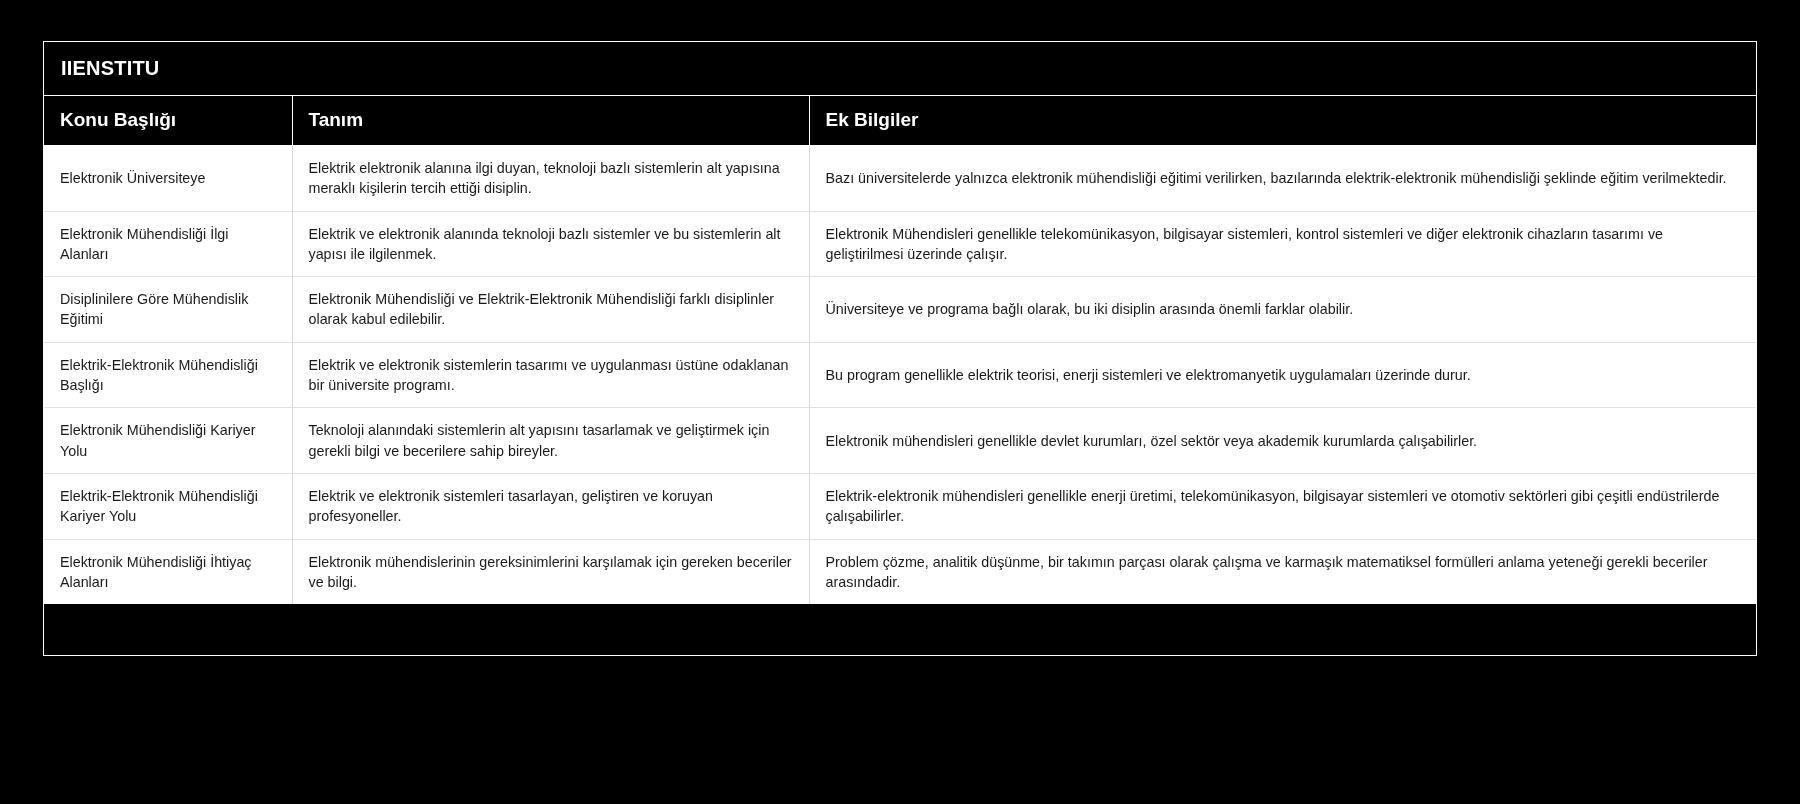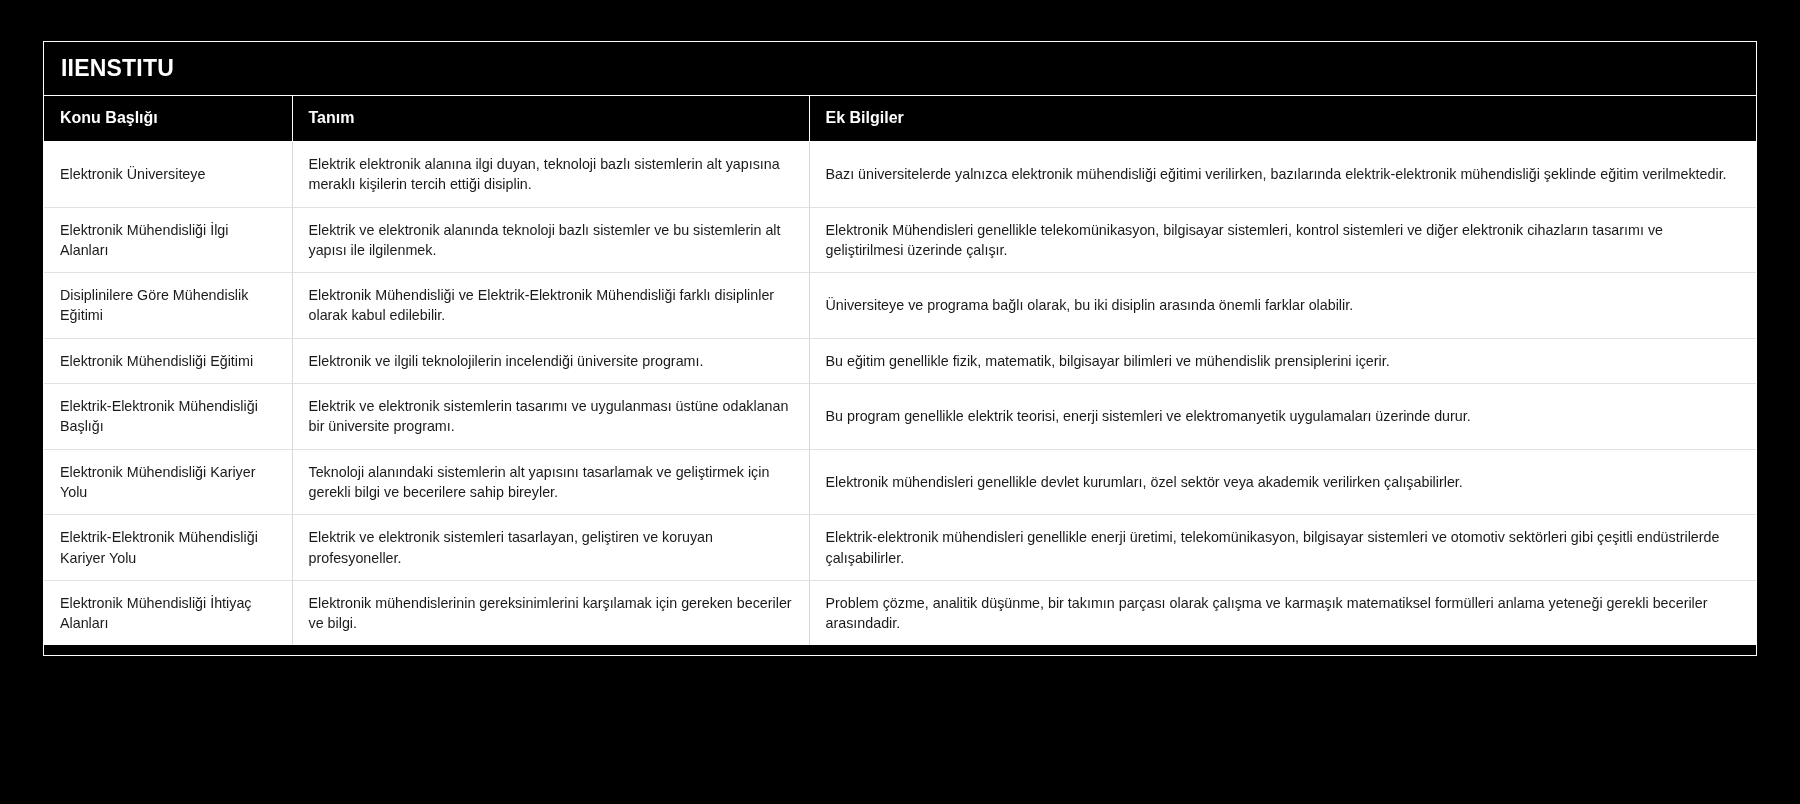--- a/index.html
+++ b/index.html
@@ -38,35 +38,35 @@
     height: 54px;
     background: #000000;
     display: flex;
     align-items: center;
     padding-left: 17px;
     box-sizing: border-box;
     border-bottom: 1px solid #ffffff;
   }
   .brand-title {
     color: #ffffff;
-    font-size: 23px;
+    font-size: 20px;
     font-weight: bold;
     letter-spacing: 0.2px;
   }
 
   table.data-table {
     width: 100%;
     border-collapse: collapse;
     table-layout: fixed;
   }
 
   table.data-table thead th {
     background: #000000;
     color: #ffffff;
-    font-size: 16px;
+    font-size: 19px;
     font-weight: bold;
     text-align: left;
     padding: 13px 16px 14px 16px;
     border-right: 1px solid #ffffff;
     box-sizing: border-box;
     vertical-align: middle;
   }
   table.data-table thead th:last-child {
     border-right: none;
   }
@@ -130,33 +130,28 @@
           <td>Elektronik Mühendisliği İlgi Alanları</td>
           <td>Elektrik ve elektronik alanında teknoloji bazlı sistemler ve bu sistemlerin alt yapısı ile ilgilenmek.</td>
           <td>Elektronik Mühendisleri genellikle telekomünikasyon, bilgisayar sistemleri, kontrol sistemleri ve diğer elektronik cihazların tasarımı ve geliştirilmesi üzerinde çalışır.</td>
         </tr>
         <tr>
           <td>Disiplinilere Göre Mühendislik Eğitimi</td>
           <td>Elektronik Mühendisliği ve Elektrik-Elektronik Mühendisliği farklı disiplinler olarak kabul edilebilir.</td>
           <td>Üniversiteye ve programa bağlı olarak, bu iki disiplin arasında önemli farklar olabilir.</td>
         </tr>
         <tr>
-          <td>Elektronik Mühendisliği Eğitimi</td>
-          <td>Elektronik ve ilgili teknolojilerin incelendiği üniversite programı.</td>
-          <td>Bu eğitim genellikle fizik, matematik, bilgisayar bilimleri ve mühendislik prensiplerini içerir.</td>
-        </tr>
-        <tr>
           <td>Elektrik-Elektronik Mühendisliği Başlığı</td>
           <td>Elektrik ve elektronik sistemlerin tasarımı ve uygulanması üstüne odaklanan bir üniversite programı.</td>
           <td>Bu program genellikle elektrik teorisi, enerji sistemleri ve elektromanyetik uygulamaları üzerinde durur.</td>
         </tr>
         <tr>
           <td>Elektronik Mühendisliği Kariyer Yolu</td>
           <td>Teknoloji alanındaki sistemlerin alt yapısını tasarlamak ve geliştirmek için gerekli bilgi ve becerilere sahip bireyler.</td>
-          <td>Elektronik mühendisleri genellikle devlet kurumları, özel sektör veya akademik verilirken çalışabilirler.</td>
+          <td>Elektronik mühendisleri genellikle devlet kurumları, özel sektör veya akademik kurumlarda çalışabilirler.</td>
         </tr>
         <tr>
           <td>Elektrik-Elektronik Mühendisliği Kariyer Yolu</td>
           <td>Elektrik ve elektronik sistemleri tasarlayan, geliştiren ve koruyan profesyoneller.</td>
           <td>Elektrik-elektronik mühendisleri genellikle enerji üretimi, telekomünikasyon, bilgisayar sistemleri ve otomotiv sektörleri gibi çeşitli endüstrilerde çalışabilirler.</td>
         </tr>
         <tr>
           <td>Elektronik Mühendisliği İhtiyaç Alanları</td>
           <td>Elektronik mühendislerinin gereksinimlerini karşılamak için gereken beceriler ve bilgi.</td>
           <td>Problem çözme, analitik düşünme, bir takımın parçası olarak çalışma ve karmaşık matematiksel formülleri anlama yeteneği gerekli beceriler arasındadir.</td>

